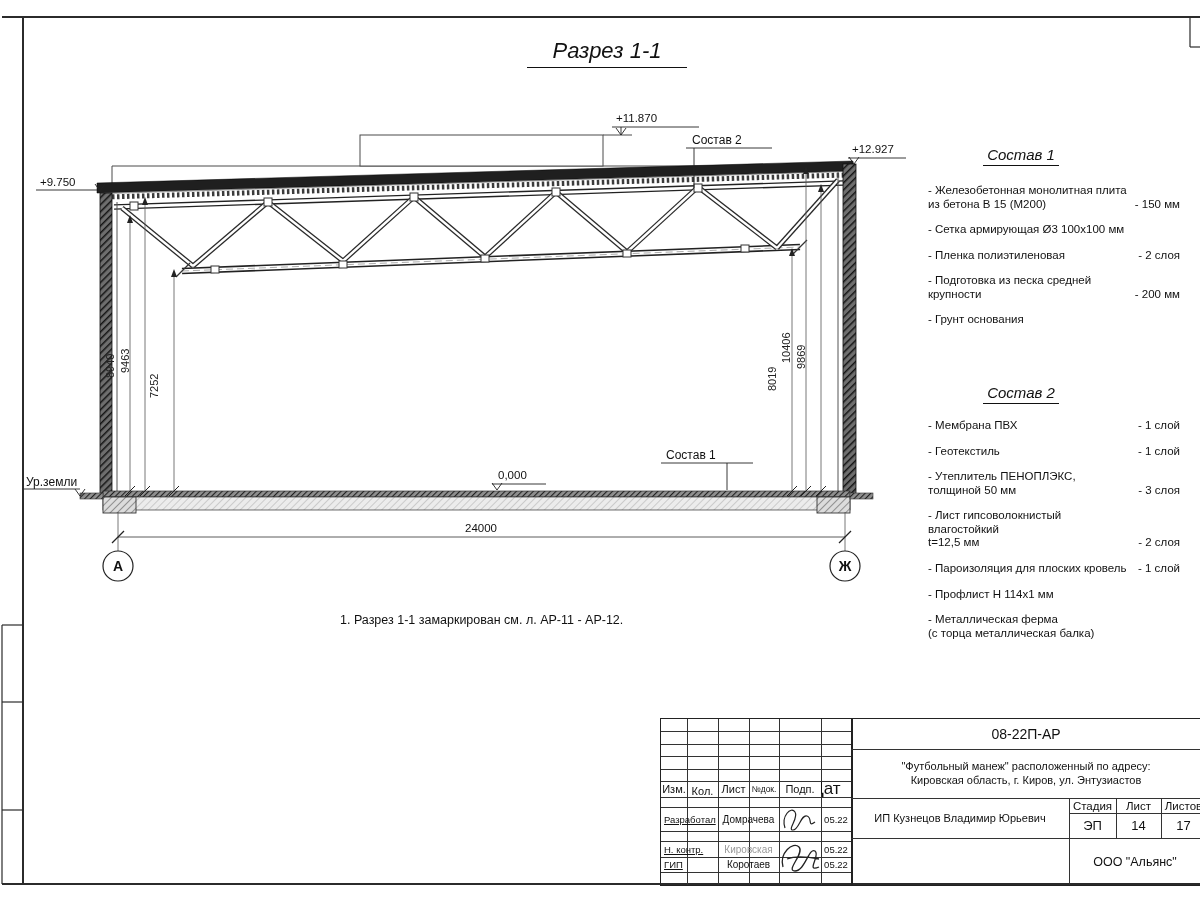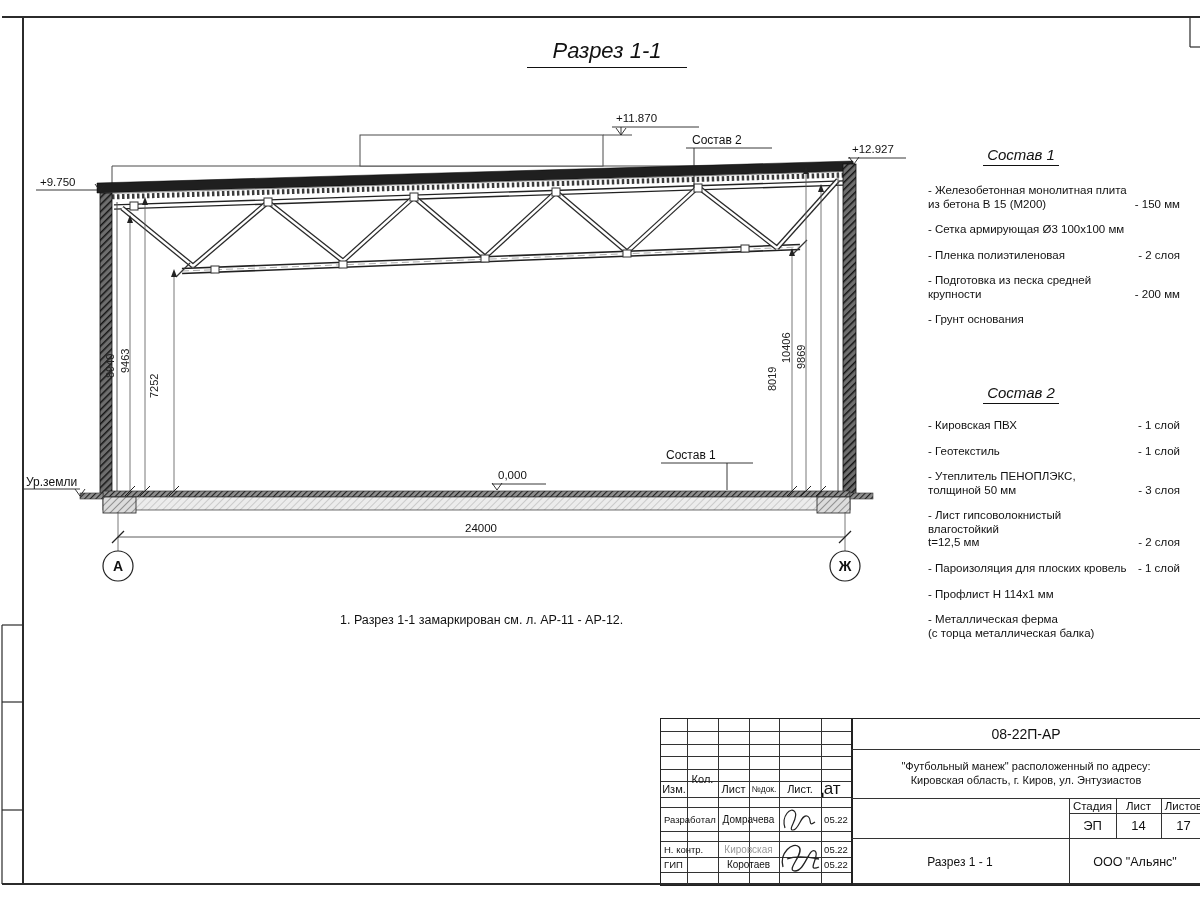--- a/index.html
+++ b/index.html
@@ -21,21 +21,21 @@
   .comp-item .t{white-space:pre-line;}
   .comp-item .v{margin-left:auto;white-space:nowrap;padding-left:6px;}
   
   #titleblock{position:absolute;left:660px;top:718px;width:540px;height:166px;
         border-top:1.8px solid #222;border-left:1.8px solid #222;border-bottom:1.8px solid #222;
         font-size:11px;}
   .tb-v{position:absolute;top:0;bottom:0;width:1px;background:#333;}
   .tb-h{position:absolute;height:1px;background:#333;}
   .tb-cell{position:absolute;display:flex;align-items:center;justify-content:center;
         text-align:center;overflow:hidden;}
-  .tb-left{justify-content:flex-start;padding-left:3px;}
+  .tb-left{justify-content:flex-start;padding-left:3px;text-decoration:underline;}
   .note-text{position:absolute;left:340px;top:613px;font-size:12.5px;color:#111;}
   .gray{color:#9a9a9a;}
 </style>
 </head>
 <body>
 
 <div id="sheet">
 
   <svg id="linework" viewBox="0 0 1200 900" xmlns="http://www.w3.org/2000/svg">
     <defs>
@@ -251,21 +251,21 @@
       </div>
     <div class="comp-item">
       <span class="t">- Грунт основания</span>
       <span class="v"></span>
       </div>
   </div>
 
   <div class="comp-header" style="left:983px;top:384px;">Состав 2</div>
   <div class="comp-list" style="left:928px;top:419px;">
     <div class="comp-item">
-      <span class="t">- Кировская ПВХ</span>
+      <span class="t">- Мембрана ПВХ</span>
       <span class="v">- 1 слой</span>
       </div>
     <div class="comp-item">
       <span class="t">- Геотекстиль</span>
       <span class="v">- 1 слой</span>
       </div>
     <div class="comp-item">
       <span class="t">- Утеплитель ПЕНОПЛЭКС,
   толщиной 50 мм</span>
       <span class="v">- 3 слоя</span>
@@ -313,24 +313,24 @@
     <div class="tb-h" style="left:0;width:190px;top:122px;"></div>
     <div class="tb-h" style="left:0;width:190px;top:138px;"></div>
     <div class="tb-h" style="left:0;width:190px;top:153px;"></div>
 
     <div class="tb-h" style="left:190px;width:350px;top:30px;"></div>
     <div class="tb-h" style="left:190px;width:350px;top:79px;"></div>
     <div class="tb-h" style="left:408px;width:132px;top:94px;"></div>
     <div class="tb-h" style="left:190px;width:350px;top:119px;"></div>
 
     <div class="tb-cell" style="left:0;top:62px;width:26px;height:16px;font-size:11px;">Изм.</div>
-    <div class="tb-cell" style="left:26px;top:52px;width:31px;height:16px;font-size:11px;">Кол.</div>
+    <div class="tb-cell" style="left:26px;top:64px;width:31px;height:16px;font-size:11px;">Кол.</div>
     <div class="tb-cell" style="left:57px;top:62px;width:31px;height:16px;font-size:11px;">Лист</div>
     <div class="tb-cell" style="left:88px;top:62px;width:30px;height:16px;font-size:8.5px;">№док.</div>
-    <div class="tb-cell" style="left:118px;top:62px;width:42px;height:16px;font-size:11px;">Лист.</div>
+    <div class="tb-cell" style="left:118px;top:62px;width:42px;height:16px;font-size:11px;">Подп.</div>
     <div class="tb-cell" style="left:160px;top:62px;width:20px;height:16px;font-size:17px;">Дата</div>
 
     <div class="tb-cell tb-left" style="left:0;top:88px;width:57px;height:24px;font-size:9.5px;">Разработал</div>
     <div class="tb-cell" style="left:57px;top:88px;width:61px;height:24px;font-size:10px;">Домрачева</div>
     <div class="tb-cell" style="left:160px;top:88px;width:30px;height:24px;font-size:9.5px;">05.22</div>
     <div class="tb-cell tb-left" style="left:0;top:122px;width:57px;height:16px;font-size:9.5px;">Н. контр.</div>
     <div class="tb-cell gray" style="left:57px;top:122px;width:61px;height:16px;font-size:10px;">Кировская</div>
     <div class="tb-cell" style="left:160px;top:122px;width:30px;height:16px;font-size:9.5px;">05.22</div>
     <div class="tb-cell tb-left" style="left:0;top:138px;width:57px;height:15px;font-size:9.5px;text-align:center;">ГИП</div>
     <div class="tb-cell" style="left:57px;top:138px;width:61px;height:15px;font-size:10px;">Коротаев</div>
@@ -339,23 +339,23 @@
     <svg style="position:absolute;left:118px;top:85px;" width="42" height="30">
       <path d="M6,24 C2,12 12,2 16,8 C20,14 8,26 14,26 C20,26 22,10 28,12 C34,14 28,24 36,18" fill="none" stroke="#222" stroke-width="1.2"></path>
     </svg>
     <svg style="position:absolute;left:114px;top:118px;" width="50" height="40">
       <path d="M8,30 C4,16 18,4 24,10 C30,16 10,34 20,34 C30,34 34,10 40,14 C46,18 30,36 44,30 M12,22 C22,18 34,20 44,22" fill="none" stroke="#222" stroke-width="1.3"></path>
     </svg>
 
     <div class="tb-cell" style="left:190px;top:0;width:350px;height:30px;font-size:14px;">08-22П-АР</div>
     <div class="tb-cell ml" style="left:190px;top:30px;width:350px;height:49px;font-size:11px;line-height:1.25;">"Футбольный манеж" расположенный по адресу:
 Кировская область, г. Киров, ул. Энтузиастов</div>
+    <div class="tb-cell" style="left:190px;top:79px;width:218px;height:40px;font-size:11px;">ИП Кузнецов Владимир Юрьевич</div>
     <div class="tb-cell" style="left:408px;top:79px;width:47px;height:15px;font-size:11.5px;">Стадия</div>
     <div class="tb-cell" style="left:455px;top:79px;width:45px;height:15px;font-size:11.5px;">Лист</div>
     <div class="tb-cell" style="left:500px;top:79px;width:45px;height:15px;font-size:11.5px;">Листов</div>
     <div class="tb-cell" style="left:408px;top:94px;width:47px;height:25px;font-size:13px;">ЭП</div>
     <div class="tb-cell" style="left:455px;top:94px;width:45px;height:25px;font-size:13px;">14</div>
     <div class="tb-cell" style="left:500px;top:94px;width:45px;height:25px;font-size:13px;">17</div>
-    <div class="tb-cell" style="left:190px;top:119px;width:218px;height:47px;font-size:12px;">Разрез 1 - 1</div>
     <div class="tb-cell" style="left:408px;top:119px;width:132px;height:47px;font-size:12.5px;">ООО "Альянс"</div>
   </div>
 
 </div>
 
 </body></html>

